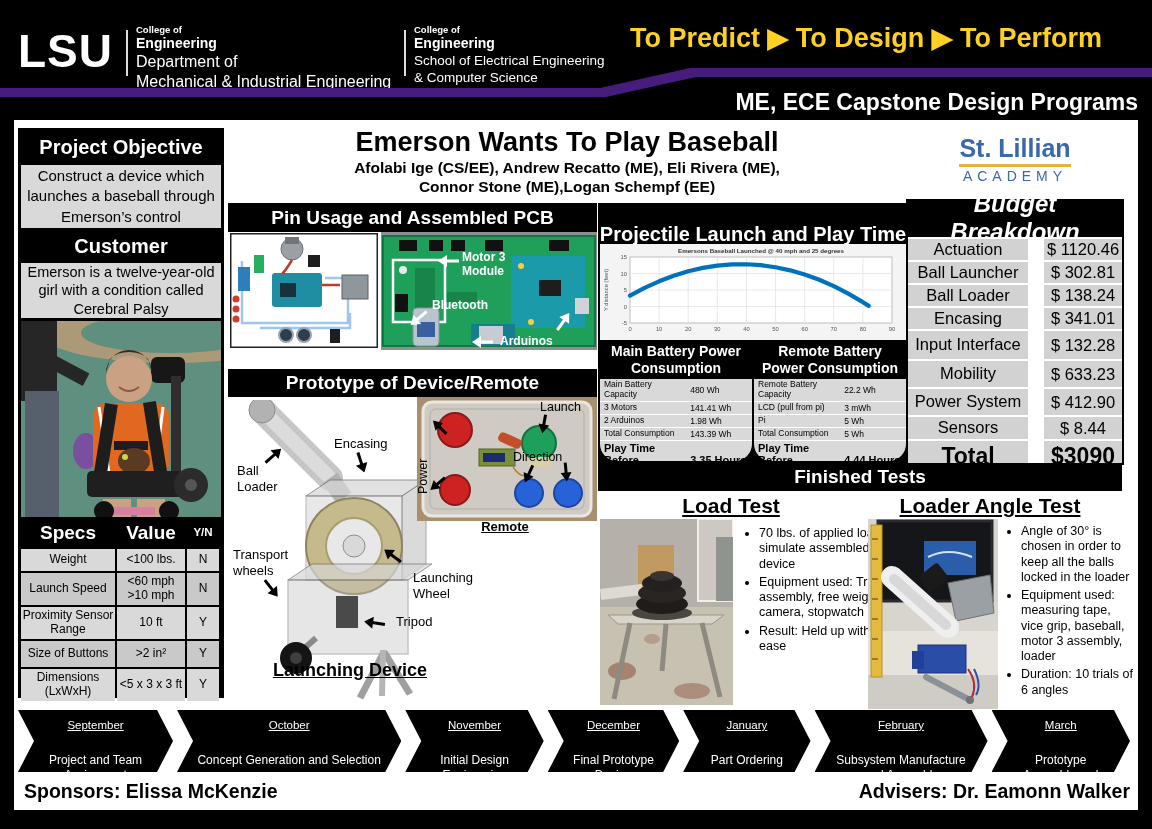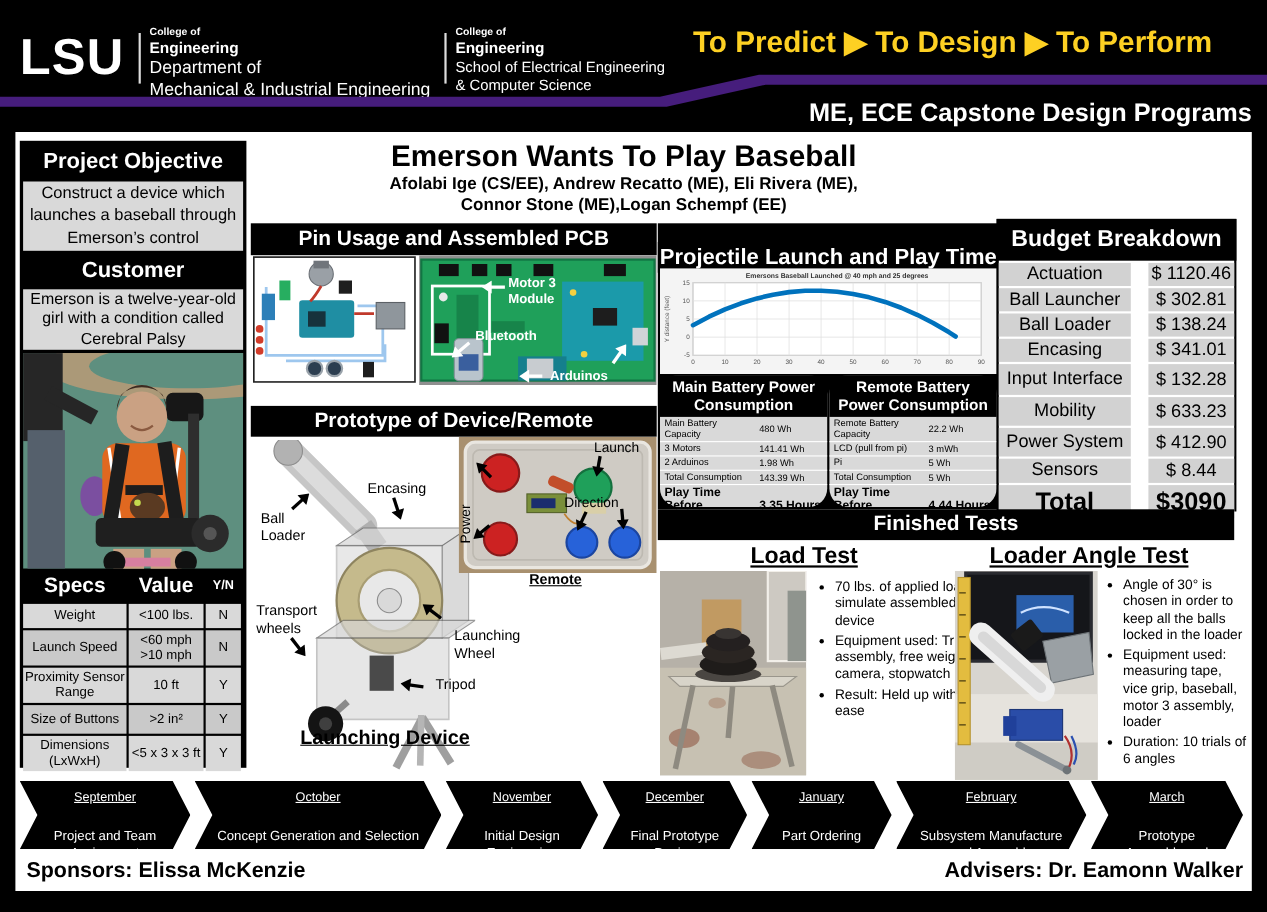--- a/index.html
+++ b/index.html
@@ -167,20 +167,24 @@
           <div class="cell c-val">&lt;5 x 3 x 3 ft</div>
           <div class="cell c-yn">Y</div>
         </div>
       </div>
   </div>
 
   <div class="abs poster-title" style="left:228px;top:127px;width:678px;">Emerson Wants To Play Baseball</div>
   <div class="abs authors" style="left:228px;top:159px;width:678px;">Afolabi Ige (CS/EE), Andrew Recatto (ME), Eli Rivera (ME),</div>
   <div class="abs authors" style="left:228px;top:178px;width:678px;">Connor Stone (ME),Logan Schempf (EE)</div>
 
+  <div class="abs" style="left:908px;top:134px;width:214px;text-align:center;">
+    <span class="lillian-name">St. Lillian</span><br>
+    <span class="lillian-sub">ACADEMY</span>
+  </div>
 
   <div class="abs bar" style="left:228px;top:203px;width:369px;height:29px;font-size:19px;">Pin Usage and Assembled PCB</div>
   <svg class="abs" style="left:230px;top:233px;" width="148" height="115">
     <rect width="148" height="115" fill="#fff" stroke="#222" stroke-width="3"></rect>
     <polyline points="12,28 12,90 118,90 118,60" stroke="#9ec7ee" stroke-width="2.5" fill="none"></polyline>
     <polyline points="30,95 120,95 120,80" stroke="#9ec7ee" stroke-width="2.5" fill="none"></polyline>
     <polyline points="95,45 125,45 125,55" stroke="#9ec7ee" stroke-width="2.5" fill="none"></polyline>
     <rect x="42" y="40" width="50" height="34" rx="3" fill="#1f8ea3"></rect>
     <rect x="50" y="50" width="16" height="14" fill="#16323c"></rect>
     <circle cx="62" cy="16" r="11" fill="#9aa0a6" stroke="#6b7076"></circle>
@@ -423,21 +427,21 @@
           </div>
           <div class="bat-row play">
             <div class="bat-lbl">Play Time Before Recharge</div>
             <div class="bat-val">4.44 Hours</div>
           </div>
         </div>
       </div>
   </div>
 
   <div class="abs" style="left:906px;top:199px;width:218px;height:266px;background:#000;"></div>
-  <div class="abs bar" style="left:906px;top:199px;width:218px;height:38px;font-size:21px;">Budget Breakdown</div>
+  <div class="abs bar" style="left:906px;top:199px;width:218px;height:38px;font-size:24px;font-style:italic;">Budget Breakdown</div>
   <div class="abs" style="left:908px;top:237px;width:214px;background:#fff;padding-bottom:2px;" id="budget-rows">
       <div class="bud-row br0">
         <div class="bud-lbl">Actuation</div>
         <div class="bud-val">$ 1120.46</div>
       </div>
       <div class="bud-row br1">
         <div class="bud-lbl">Ball Launcher</div>
         <div class="bud-val">$ 302.81</div>
       </div>
       <div class="bud-row br2">

